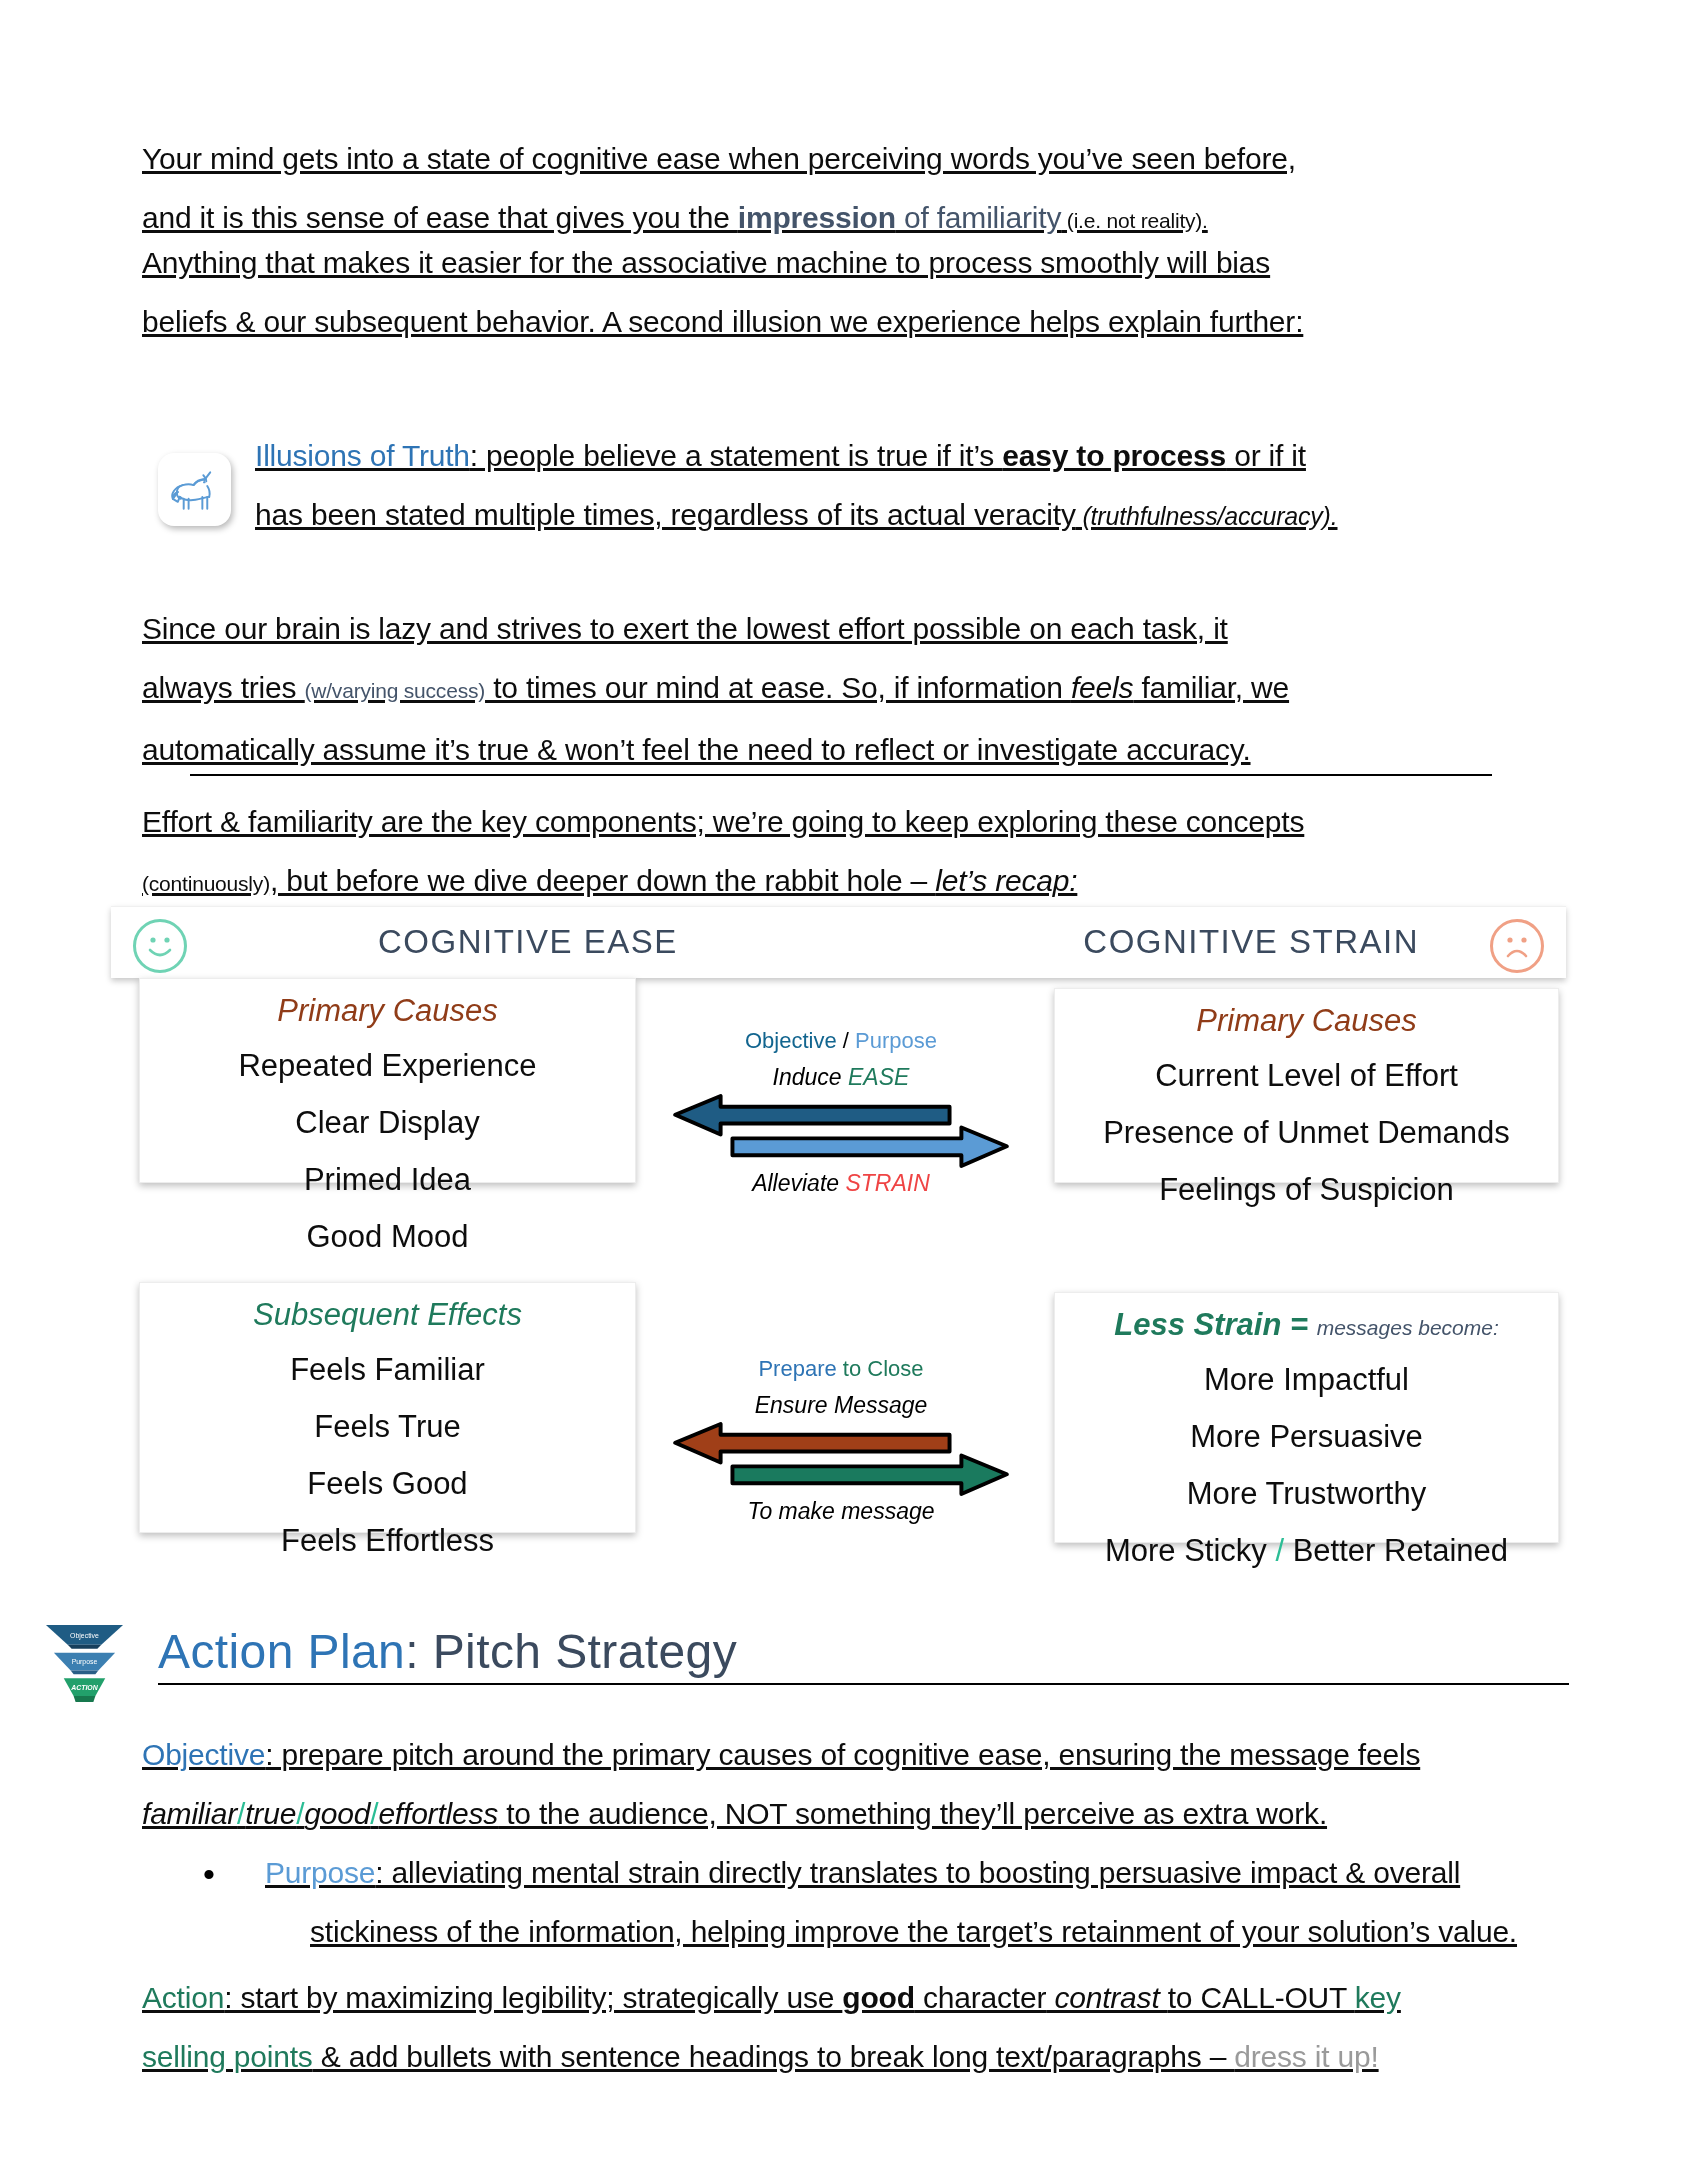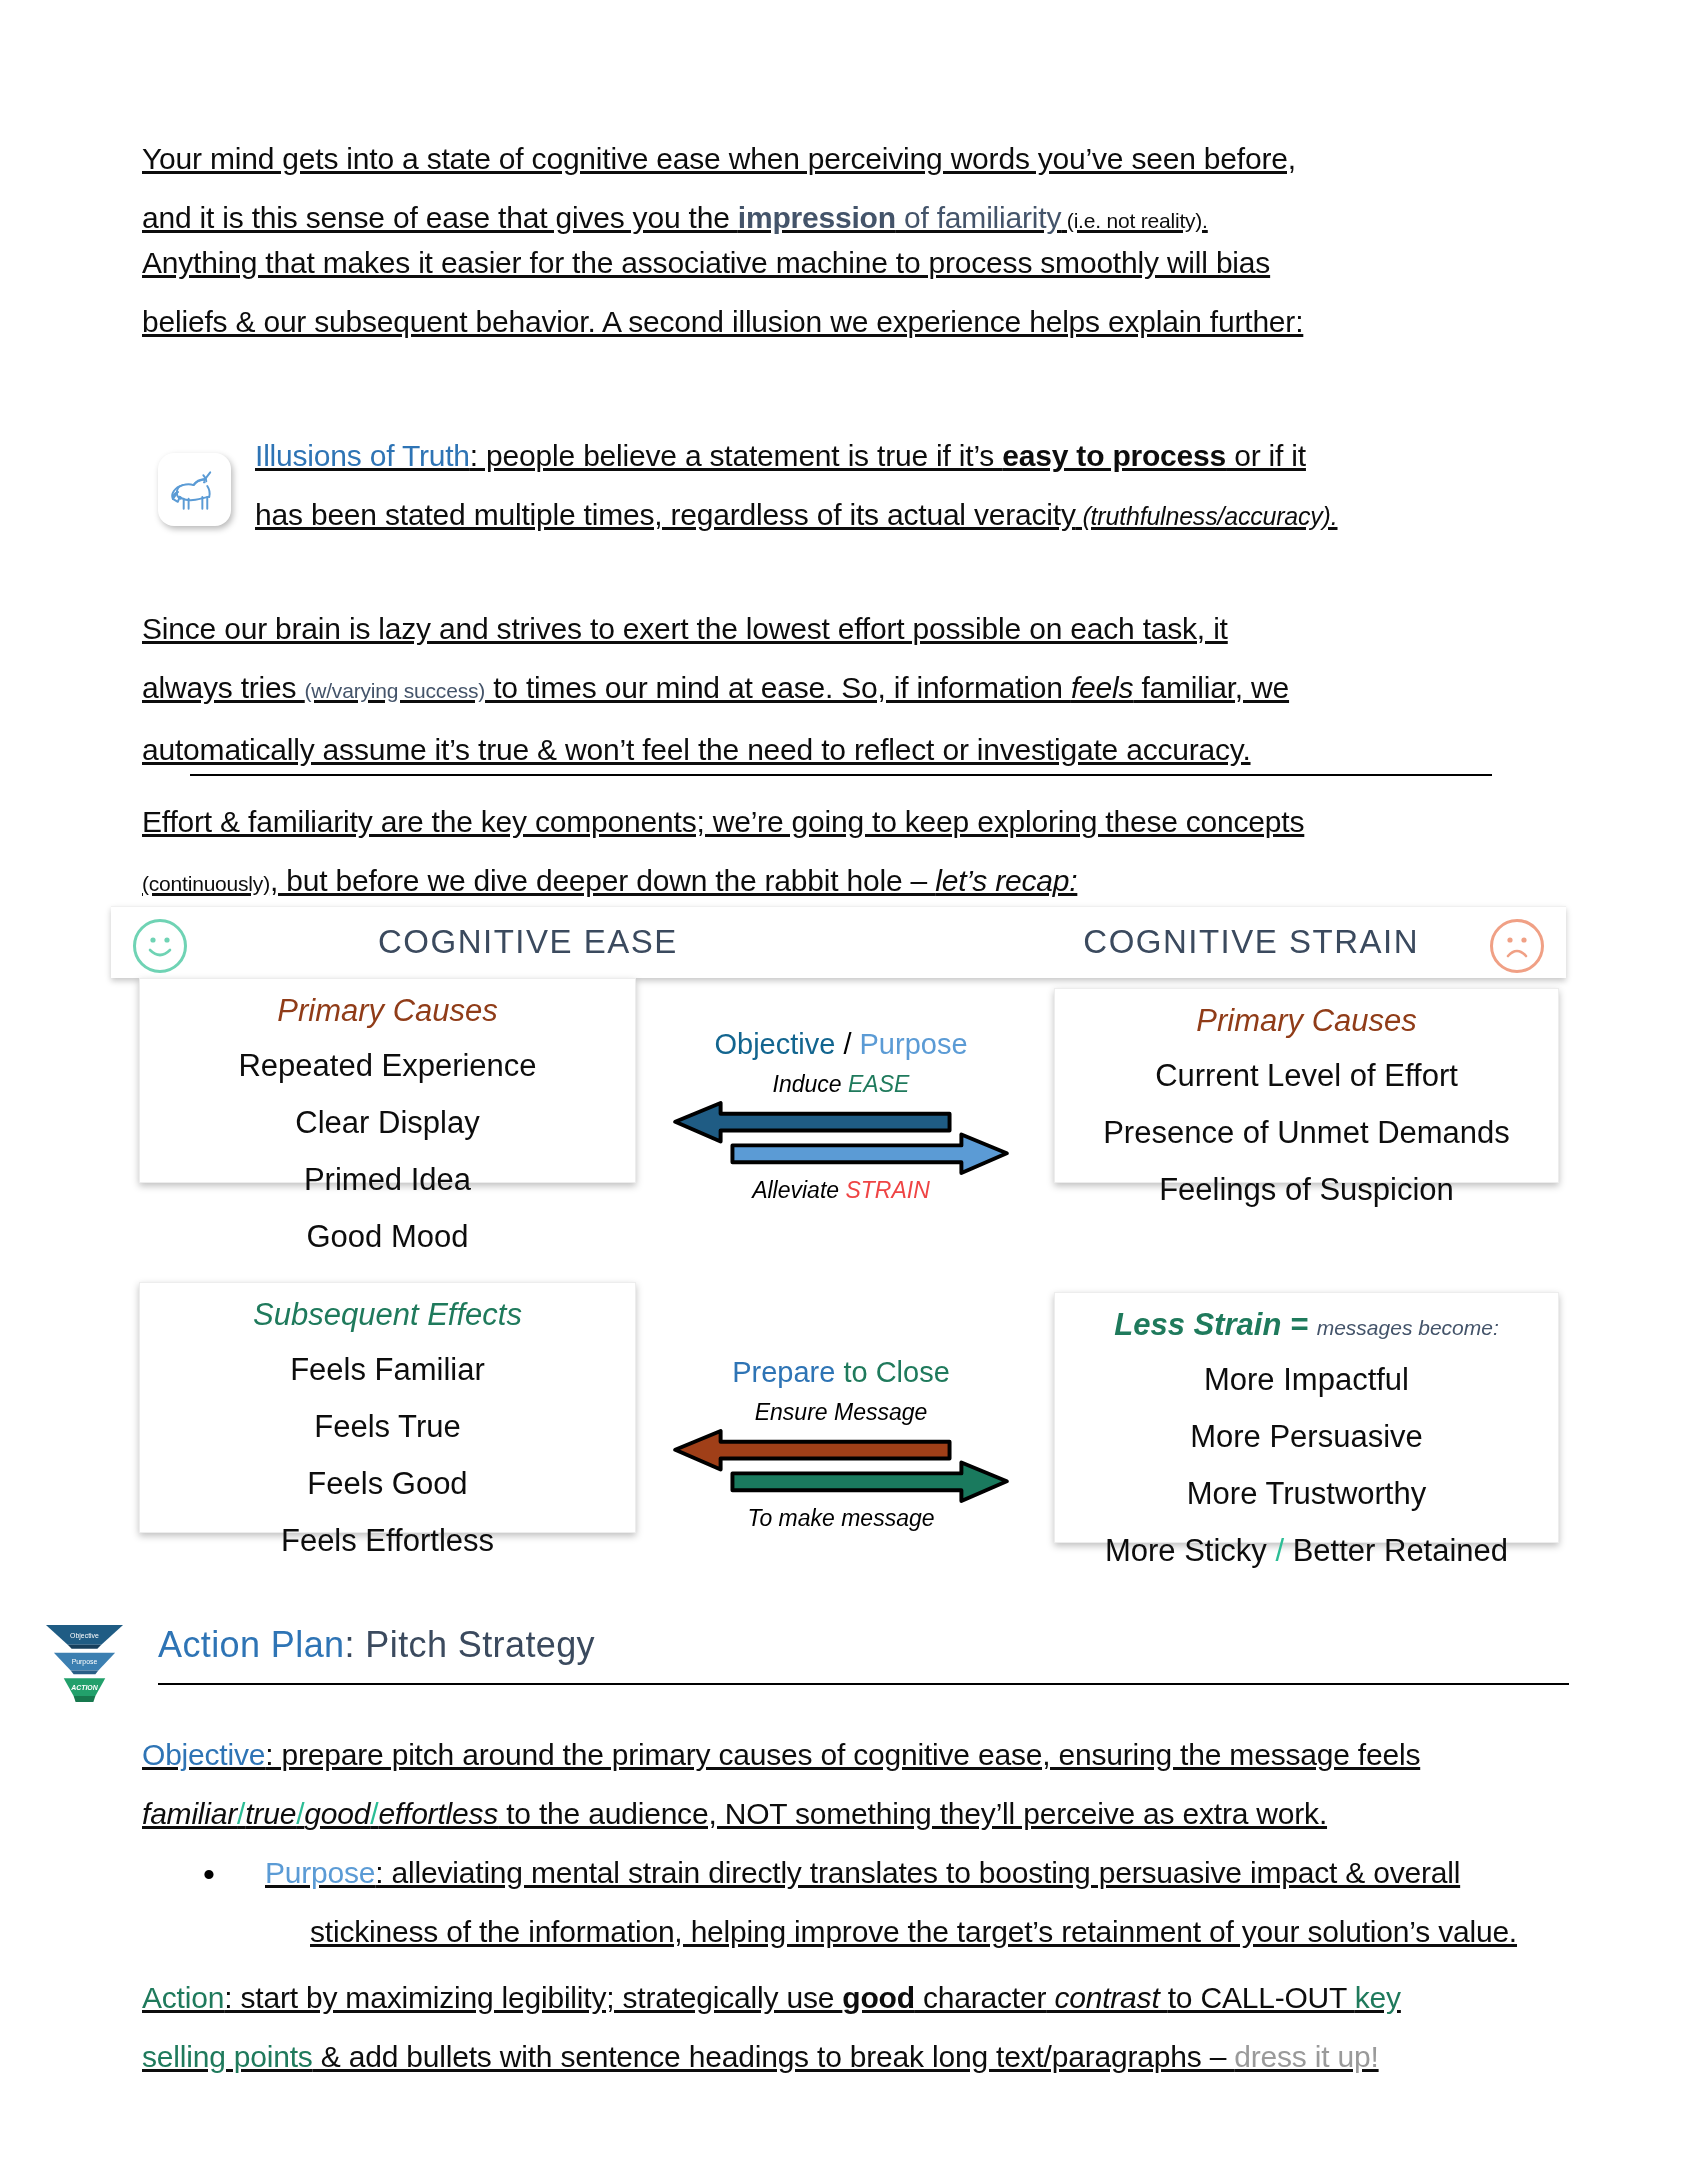--- a/index.html
+++ b/index.html
@@ -124,39 +124,39 @@
 
   
   #box-ease-causes  { left: 139px;  top: 978px;  width: 495px; height: 203px; }
   #box-ease-effects { left: 139px;  top: 1282px; width: 495px; height: 249px; }
   
   #box-strain-causes  { left: 1054px; top: 988px;  width: 503px; height: 193px; }
   #box-strain-effects { left: 1054px; top: 1292px; width: 503px; height: 249px; }
 
   
   .arrow-group { position: absolute; width: 356px; text-align: center; }
-  .ag-title { font-size: 29px; margin-bottom: 10px; }
+  .ag-title { font-size: 22px; margin-bottom: 10px; }
   .ag-cap {
     font-size: 23px;
     font-style: italic;
     font-family: "Liberation Sans", sans-serif;
   }
   .ag-arrows { position: relative; height: 75px; margin: 2px 0; }
   .ag-arrows svg { position: absolute; left: 0; top: 0; }
 
   #ag-objective { left: 663px; top: 1028px; }
   #ag-close     { left: 663px; top: 1356px; }
 
   
   .funnel { position: absolute; left: 42px; top: 1619px; width: 85px; height: 89px; }
   .ap-title {
     position: absolute;
     left: 158px;
     top: 1624px;
-    font-size: 36px;
+    font-size: 48px;
     letter-spacing: 0.4px;
   }
   .ap-rule {
     position: absolute;
     left: 158px;
     top: 1683px;
     width: 1411px;
     border-top: 2px solid #000;
   }
 

